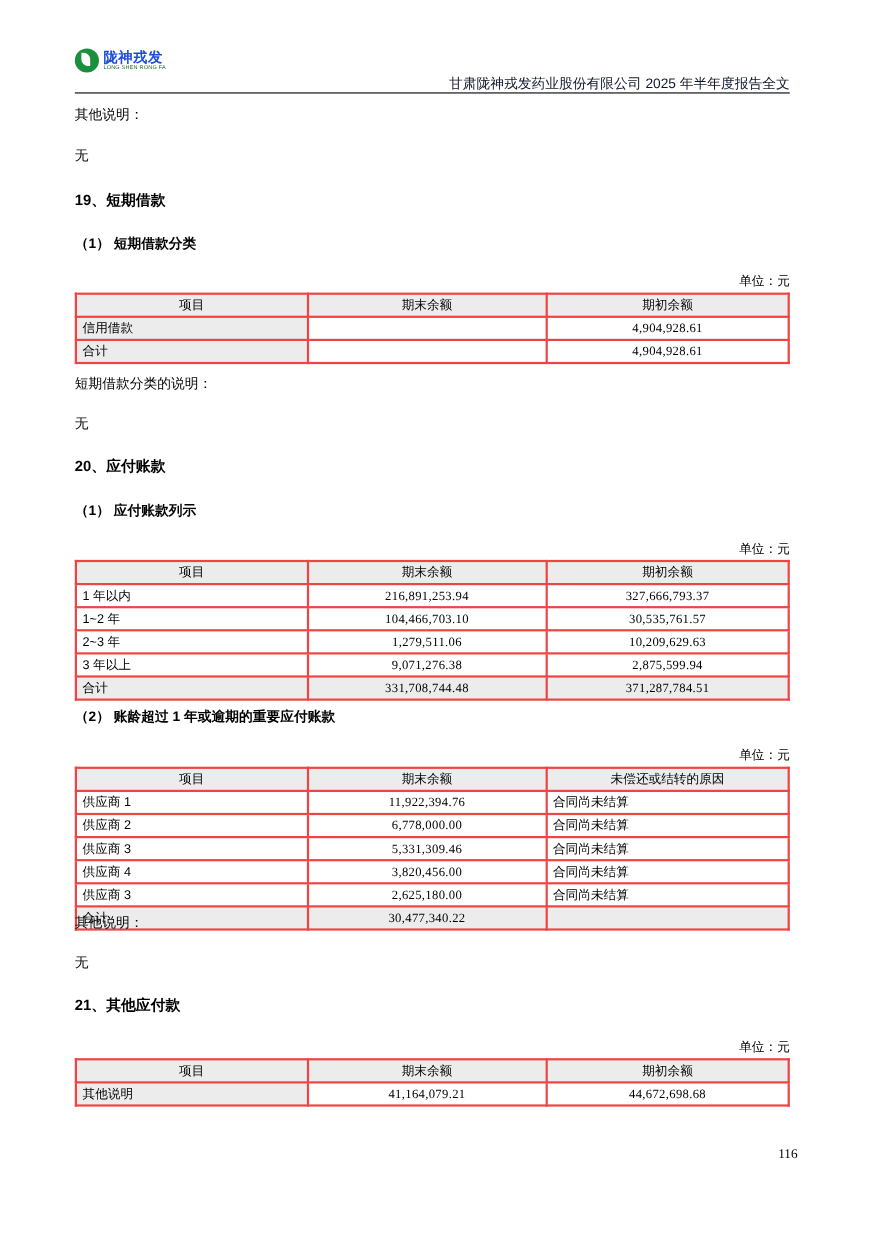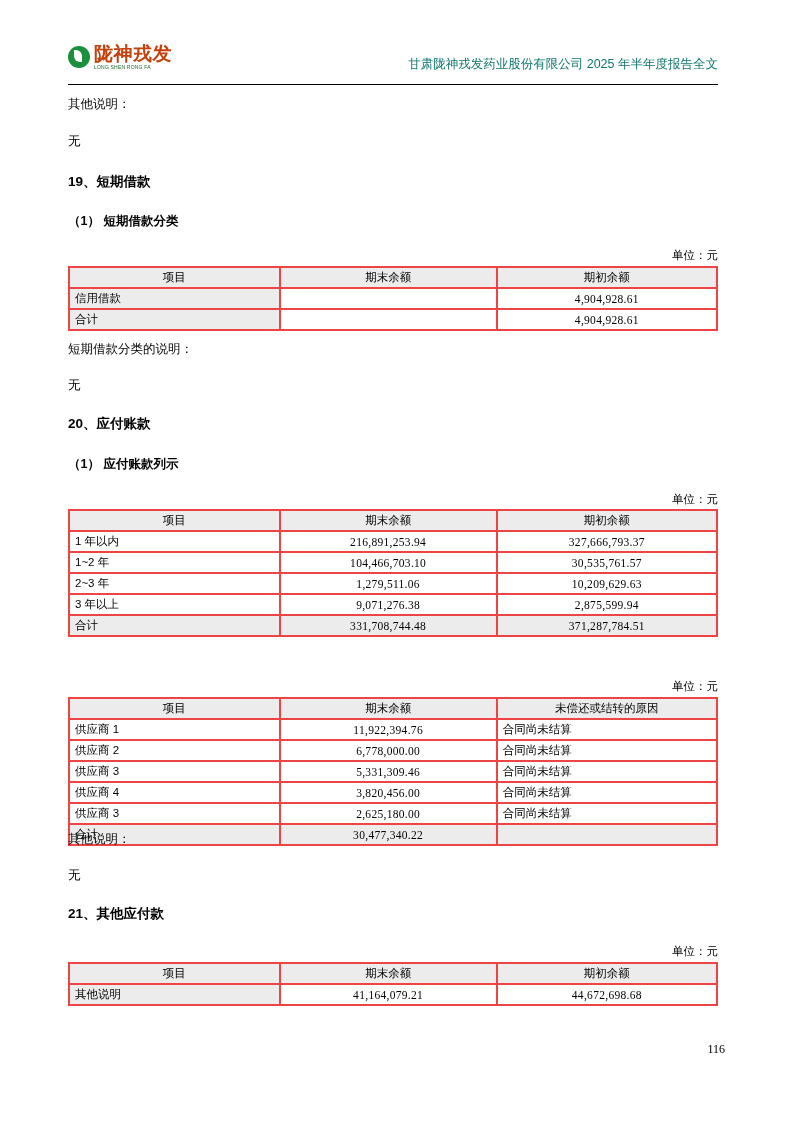--- a/index.html
+++ b/index.html
@@ -51,38 +51,37 @@
     height: 12px;
     background: #ffffff;
     border-radius: 0 6px 0 6px;
   }
   .logo-text-wrap {
     display: flex;
     flex-direction: column;
     line-height: 1;
   }
   .logo-cn {
-    font-size: 19px;
+    font-size: 13px;
     font-weight: bold;
-    color: #c2410c;
+    color: #1d4ed8;
     letter-spacing: 0.5px;
-    text-align: right;
   }
   .logo-en {
     font-size: 5px;
     color: #1a6b2a;
     letter-spacing: 0.2px;
     margin-top: 2px;
   }
   .header-title {
     position: absolute;
     right: 0;
-    top: 12px;
+    top: 24px;
     font-size: 12.5px;
-    color: #0f766e;
+    color: #0f172a;
     white-space: nowrap;
   }
   .header-rule {
     position: absolute;
     left: 68px;
     top: 84px;
     width: 650px;
     border-top: 1px solid #000;
   }
 
@@ -232,20 +231,21 @@
         </tr>
         <tr>
           <td class="l shade">合计</td>
           <td class="r num shade">331,708,744.48</td>
           <td class="r num shade">371,287,784.51</td>
         </tr>
       </tbody>
     </table>
   </div>
 
+  <div class="block h-sub" style="top:643px;">（2） 账龄超过 1 年或逾期的重要应付账款</div>
   <div class="block unit" style="top:679px;">单位：元</div>
 
   <div class="block" style="top:697px;">
     <table class="doc">
       <colgroup>
           <col style="width:32.5%">
           <col style="width:33.5%">
           <col style="width:34%">
         </colgroup>
       <thead>

